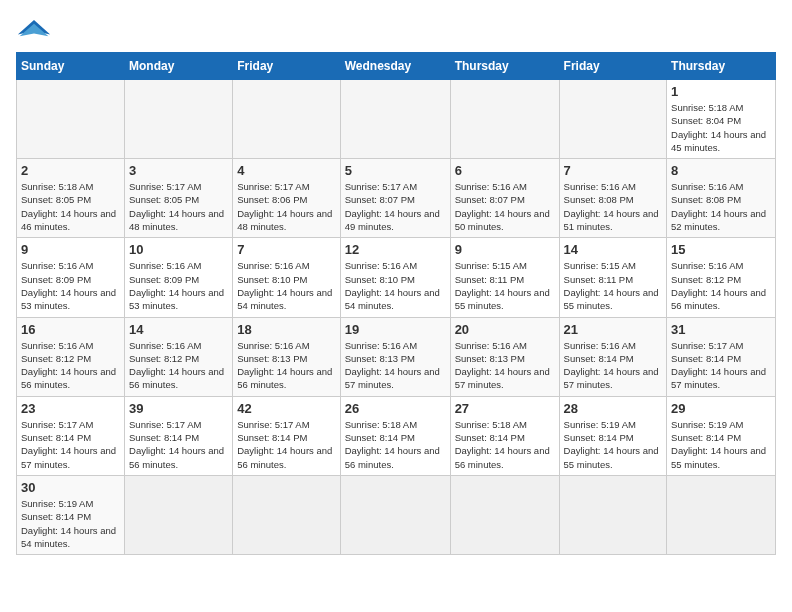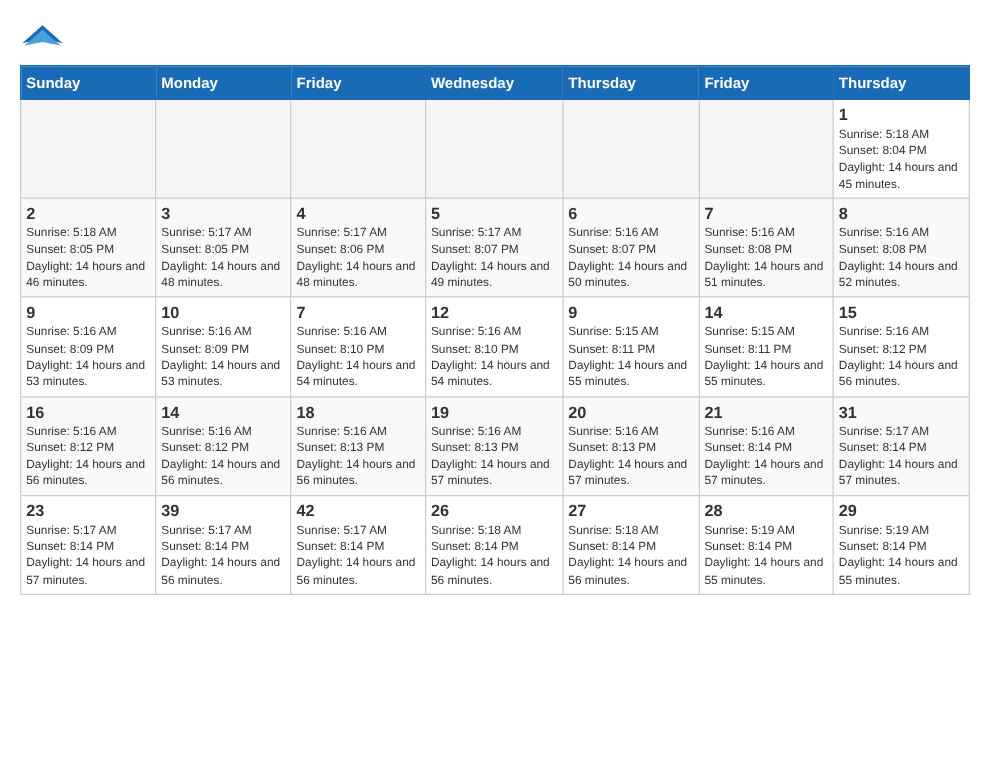--- a/index.html
+++ b/index.html
@@ -244,14 +244,26 @@
         </td>
         <td>
           <div class="day-number">28</div>
           <div class="day-info">Sunrise: 5:19 AM<br>Sunset: 8:14 PM<br>Daylight: 14 hours and 55 minutes.</div>
         </td>
         <td>
           <div class="day-number">29</div>
           <div class="day-info">Sunrise: 5:19 AM<br>Sunset: 8:14 PM<br>Daylight: 14 hours and 55 minutes.</div>
         </td>
       </tr>
+      <tr>
+        <td>
+          <div class="day-number">30</div>
+          <div class="day-info">Sunrise: 5:19 AM<br>Sunset: 8:14 PM<br>Daylight: 14 hours and 54 minutes.</div>
+        </td>
+        <td class="empty"></td>
+        <td class="empty"></td>
+        <td class="empty"></td>
+        <td class="empty"></td>
+        <td class="empty"></td>
+        <td class="empty"></td>
+      </tr>
     </tbody>
 </table>
 
 </body></html>

